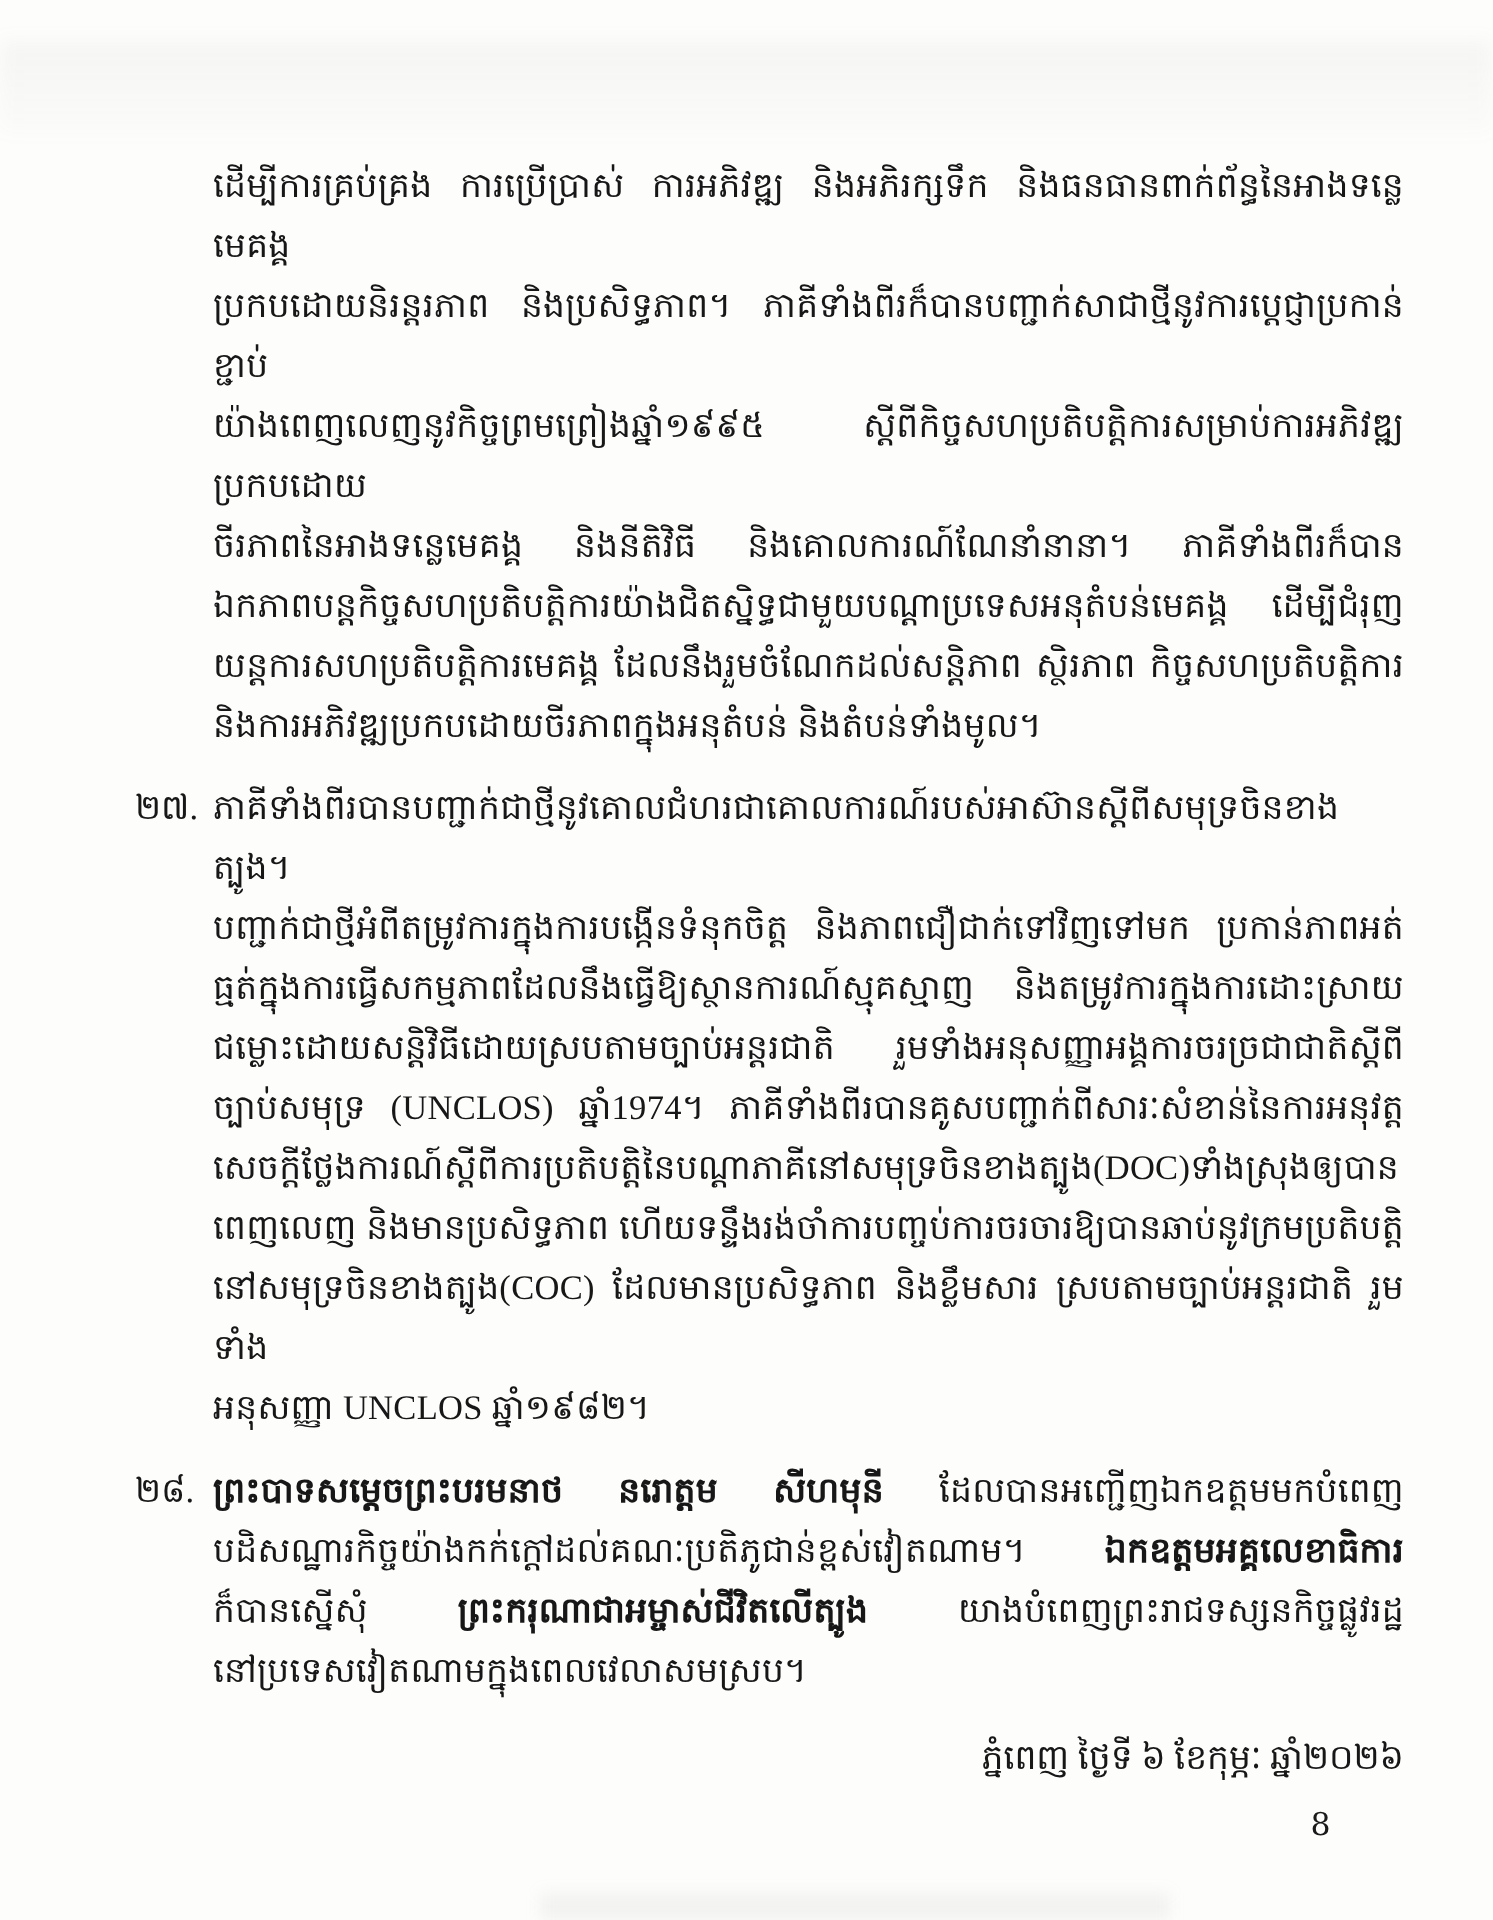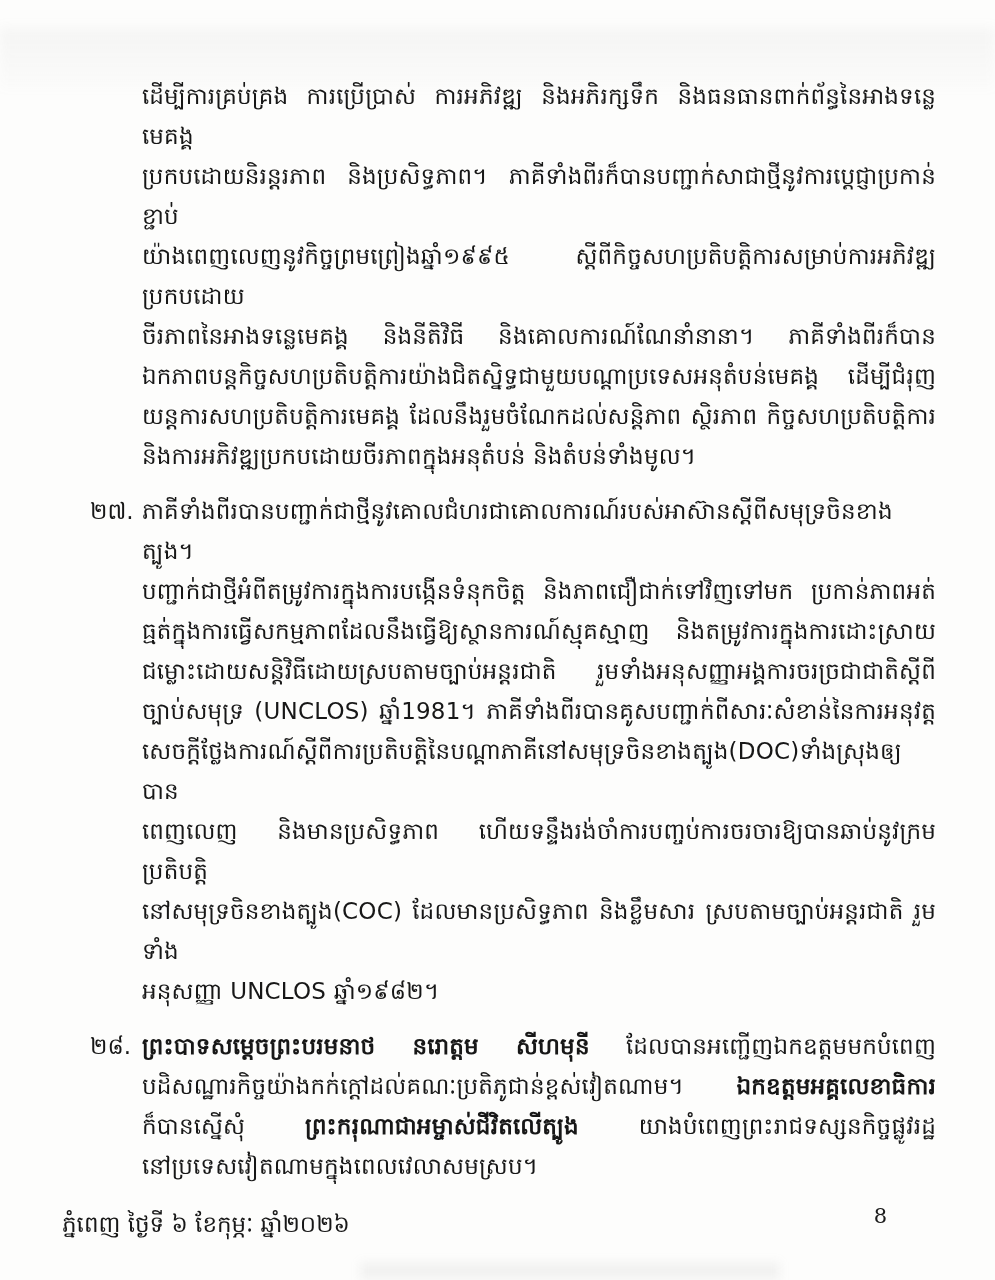--- a/index.html
+++ b/index.html
@@ -23,22 +23,23 @@
     pointer-events: none;
   }
   .scan-shade-bottom {
     position: absolute; left: 360px; bottom: 0; width: 420px; height: 18px;
     background: rgba(150,150,150,0.10);
     filter: blur(5px);
     pointer-events: none;
   }
   .content {
     position: absolute;
-    left: 62px; top: 76px;
+    left: 62px; top: 104px;
     width: 874px;
+    font-family: Liberation Serif, serif;
   }
   .para { display: flex; margin: 0 0 15px 0; }
   .para-num {
     flex: 0 0 52px;
     font-size: 23px;
     line-height: 40px;
     font-weight: 400;
     white-space: nowrap;
     margin-left: 28px;
   }
@@ -49,20 +50,21 @@
     text-align: justify;
     text-align-last: justify;
     letter-spacing: 0.2px;
   }
   .line.last { text-align-last: left; }
   .seg-bold { font-weight: 700; }
   .dateline {
     margin-top: 18px;
     font-size: 23px;
     line-height: 40px;
+    text-align: right;
   }
   .page-number {
     position: absolute;
     right: 108px;
     bottom: 52px;
     font-size: 21px;
     font-family: "DejaVu Serif", serif;
     color: #1b1b1b;
   }
 </style>
@@ -87,21 +89,21 @@
             <div class="line last"><span class="seg">និងការអភិវឌ្ឍប្រកបដោយចីរភាពក្នុងអនុតំបន់ និងតំបន់ទាំងមូល។</span></div>
           </div>
         </div>
         <div class="para">
           <div class="para-num">២៧.</div>
           <div class="para-body">
             <div class="line"><span class="seg">ភាគីទាំងពីរបានបញ្ជាក់ជាថ្មីនូវគោលជំហរជាគោលការណ៍របស់អាស៊ានស្តីពីសមុទ្រចិនខាងត្បូង។</span></div>
             <div class="line"><span class="seg">បញ្ជាក់ជាថ្មីអំពីតម្រូវការក្នុងការបង្កើនទំនុកចិត្ត និងភាពជឿជាក់ទៅវិញទៅមក ប្រកាន់ភាពអត់</span></div>
             <div class="line"><span class="seg">ធ្មត់ក្នុងការធ្វើសកម្មភាពដែលនឹងធ្វើឱ្យស្ថានការណ៍ស្មុគស្មាញ និងតម្រូវការក្នុងការដោះស្រាយ</span></div>
             <div class="line"><span class="seg">ជម្លោះដោយសន្តិវិធីដោយស្របតាមច្បាប់អន្តរជាតិ រួមទាំងអនុសញ្ញាអង្គការចរច្រជាជាតិស្តីពី</span></div>
-            <div class="line"><span class="seg">ច្បាប់សមុទ្រ (UNCLOS) ឆ្នាំ1981។ ភាគីទាំងពីរបានគូសបញ្ជាក់ពីសារៈសំខាន់នៃការអនុវត្ត</span></div>
+            <div class="line"><span class="seg">ច្បាប់សមុទ្រ (UNCLOS) ឆ្នាំ1974។ ភាគីទាំងពីរបានគូសបញ្ជាក់ពីសារៈសំខាន់នៃការអនុវត្ត</span></div>
             <div class="line"><span class="seg">សេចក្តីថ្លែងការណ៍ស្តីពីការប្រតិបត្តិនៃបណ្តាភាគីនៅសមុទ្រចិនខាងត្បូង(DOC)ទាំងស្រុងឲ្យបាន</span></div>
             <div class="line"><span class="seg">ពេញលេញ និងមានប្រសិទ្ធភាព ហើយទន្ទឹងរង់ចាំការបញ្ចប់ការចរចារឱ្យបានឆាប់នូវក្រមប្រតិបត្តិ</span></div>
             <div class="line"><span class="seg">នៅសមុទ្រចិនខាងត្បូង(COC) ដែលមានប្រសិទ្ធភាព និងខ្លឹមសារ ស្របតាមច្បាប់អន្តរជាតិ រួមទាំង</span></div>
             <div class="line last"><span class="seg">អនុសញ្ញា UNCLOS ឆ្នាំ១៩៨២។</span></div>
           </div>
         </div>
         <div class="para">
           <div class="para-num">២៨.</div>
           <div class="para-body">
             <div class="line"><span class="seg-bold">ព្រះបាទសម្តេចព្រះបរមនាថ នរោត្តម សីហមុនី</span><span class="seg"> ដែលបានអញ្ជើញឯកឧត្តមមកបំពេញ</span></div>

